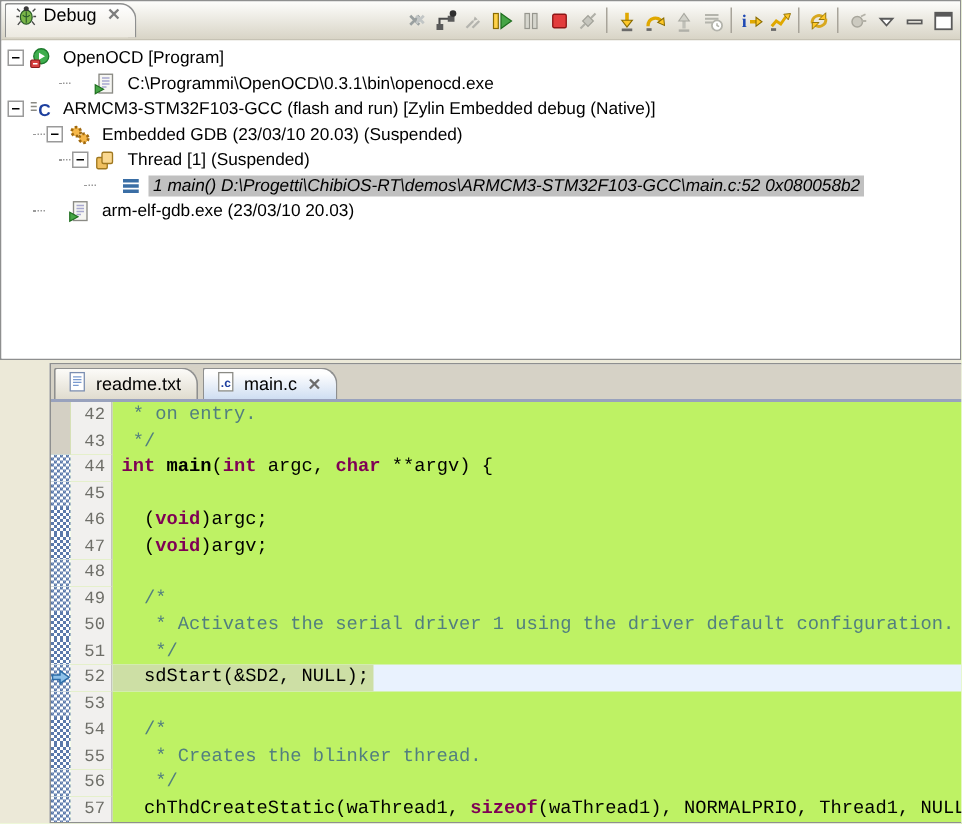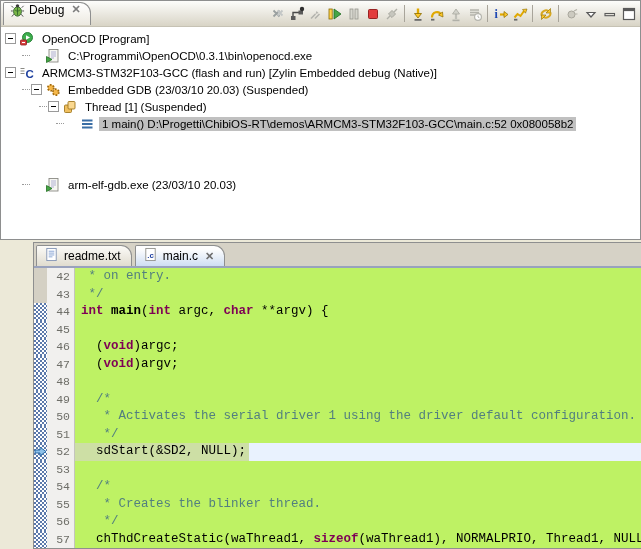--- a/index.html
+++ b/index.html
@@ -28,21 +28,21 @@
   
   .trow{height:17px;display:flex;align-items:center;font-size:11.5px;white-space:nowrap;}
   .stub{width:8px;height:0;border-top:1px dotted #9a9a9a;flex:none;margin-right:1px;}
   .expander{width:9px;height:9px;box-sizing:content-box;border:1px solid #9a9a9a;background:#fff;
             position:relative;flex:none;margin-right:3px;}
   .expander::before{content:'';position:absolute;left:2px;top:4px;width:5px;height:1px;background:#000;}
   .exp-sp{width:14px;flex:none;}
   .ticon{width:16px;height:16px;flex:none;margin-right:4px;}
   .ticon svg{width:16px;height:16px;}
   .tlabel{padding:1px 3px;}
-  .tlabel.sel{background:var(--selbg,#c0c0c0);}
+  .tlabel.sel{background:var(--selbg,#c0c0c0);font-style:italic;}
 
   
   .sash{position:absolute;left:0;top:240px;width:641px;height:2px;background:#ece9d8;}
 
   
   .editor{position:absolute;left:1px;top:242px;width:639px;height:305px;
           border:1px solid #8e8f8f;background:#fff;margin-left:32px;}
   .etabs{height:23px;background:#d6d2c6;display:flex;align-items:flex-end;
          padding-left:2px;gap:3px;}
   .etab{position:relative;height:21px;box-sizing:border-box;display:flex;align-items:center;gap:5px;
@@ -218,21 +218,21 @@
         <div class="trow" style="padding-left: 4px; align-items: center;">
           <span class="expander"></span>
           <span class="ticon"><svg viewBox="0 0 16 16">
               <circle cx="8.5" cy="6.5" r="5" fill="#3fae4e" stroke="#1d7a2c" stroke-width="0.9"></circle>
               <path d="M7 4.2l4 2.3-4 2.3z" fill="#fff"></path>
               <rect x="1.5" y="9" width="6" height="5" rx="0.8" fill="#d84040" stroke="#8a1a1a" stroke-width="0.8"></rect>
               <path d="M3 11.5h3" stroke="#fff" stroke-width="1"></path>
             </svg></span>
           <span class="tlabel">OpenOCD [Program]</span>
         </div>
-        <div class="trow" style="padding-left: 21px; align-items: center;">
+        <div class="trow" style="padding-left: 38px; align-items: center;">
           <span class="stub"></span>
           <span class="exp-sp"></span>
           <span class="ticon"><svg viewBox="0 0 16 16">
               <rect x="4" y="1.5" width="9" height="12.5" fill="#f6f6f2" stroke="#8a8a84" stroke-width="0.9"></rect>
               <path d="M6 4h5M6 6h5M6 8h5M6 10h3" stroke="#a8a8d0" stroke-width="0.9"></path>
               <path d="M1.5 8.5L7 11.5l-5.5 3z" fill="#46a546" stroke="#1f6e1f" stroke-width="0.8"></path>
             </svg></span>
           <span class="tlabel">C:\Programmi\OpenOCD\0.3.1\bin\openocd.exe</span>
         </div>
         <div class="trow" style="padding-left: 4px;">
@@ -262,21 +262,21 @@
           <span class="tlabel">Thread [1] (Suspended)</span>
         </div>
         <div class="trow" style="padding-left: 55px;">
           <span class="stub"></span>
           <span class="exp-sp"></span>
           <span class="ticon"><svg viewBox="0 0 16 16">
               <path d="M3 4.5h10.5M3 8h10.5M3 11.5h10.5" stroke="#3a6ea5" stroke-width="2.2"></path>
             </svg></span>
           <span class="tlabel sel">1 main() D:\Progetti\ChibiOS-RT\demos\ARMCM3-STM32F103-GCC\main.c:52 0x080058b2</span>
         </div>
-        <div class="trow" style="padding-left: 21px; margin-top: 44px;">
+        <div class="trow" style="padding-left: 21px;">
           <span class="stub"></span>
           <span class="exp-sp"></span>
           <span class="ticon"><svg viewBox="0 0 16 16">
               <rect x="4" y="1.5" width="9" height="12.5" fill="#f6f6f2" stroke="#8a8a84" stroke-width="0.9"></rect>
               <path d="M6 4h5M6 6h5M6 8h5M6 10h3" stroke="#a8a8d0" stroke-width="0.9"></path>
               <path d="M1.5 8.5L7 11.5l-5.5 3z" fill="#46a546" stroke="#1f6e1f" stroke-width="0.8"></path>
             </svg></span>
           <span class="tlabel">arm-elf-gdb.exe (23/03/10 20.03)</span>
         </div>
       </div>

